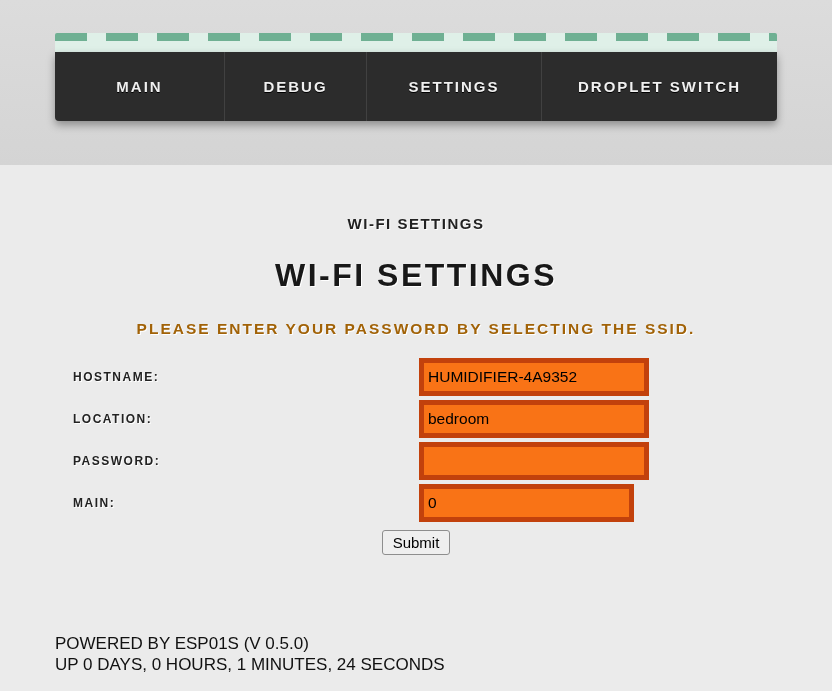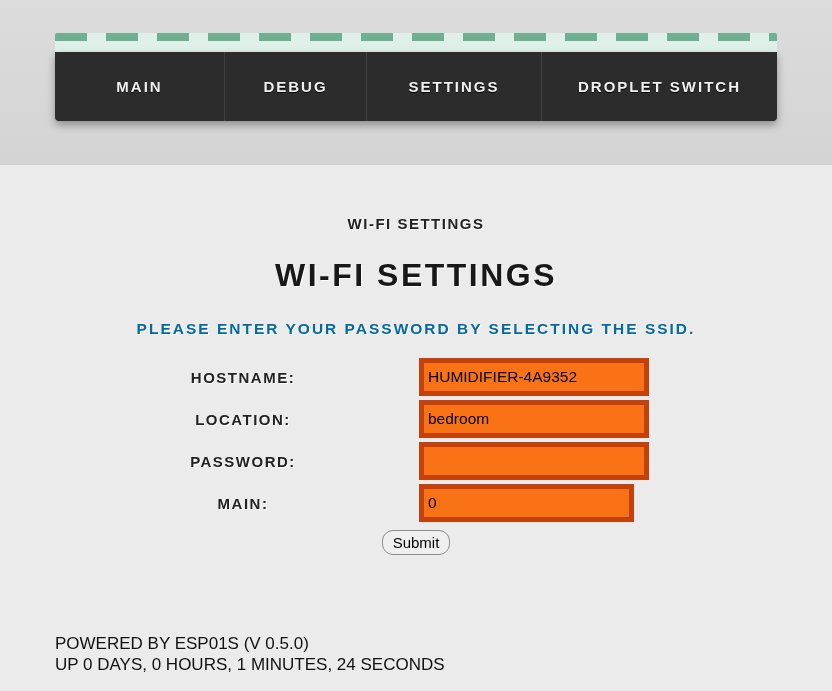--- a/index.html
+++ b/index.html
@@ -73,40 +73,40 @@
       font-size: 32px;
       letter-spacing: 2.5px;
       color: #181818;
       text-shadow: 1px 1px 0 #fff;
       margin-bottom: 26px;
     }
     .subtitle {
       font-weight: bold;
       font-size: 15.5px;
       letter-spacing: 2px;
-      color: #0369a1;
+      color: #a16207;
       text-shadow: 1px 1px 0 #fff;
       margin-bottom: 20px;
     }
     .form {
       display: flex;
       flex-direction: column;
       align-items: center;
       gap: 4px;
     }
     .row {
       display: flex;
       align-items: center;
       gap: 6px;
     }
     .row label {
       width: 340px;
-      text-align: center;
-      font-weight: bold;
-      font-size: 15px;
+      text-align: left;
+      font-weight: bold;
+      font-size: 12px;
       letter-spacing: 1.5px;
       color: #222;
       text-shadow: 1px 1px 0 #fff;
     }
     .row .field { width: 340px; text-align: left; }
     .row input[type=text], .row input[type=password] {
       font-family: Arial, sans-serif;
       font-size: 15.5px;
       padding: 14px 4px;
       border: 5px solid #c2410c;
@@ -124,21 +124,21 @@
       height: 25px;
     }
     .row input.debug { width: 215px; }
     .submit-wrap { margin-top: 4px; }
     .submit-btn {
       font-family: Arial, sans-serif;
       font-size: 15px;
       padding: 3px 10px;
       background: #efefef;
       border: 1px solid #8e8e8e;
-      border-radius: 11px;
+      border-radius: 3px;
       cursor: pointer;
     }
     .footer {
       text-align: left;
       padding-top: 78px;
       font-size: 17px;
       color: #111;
       line-height: 1.25;
     }
   </style>

